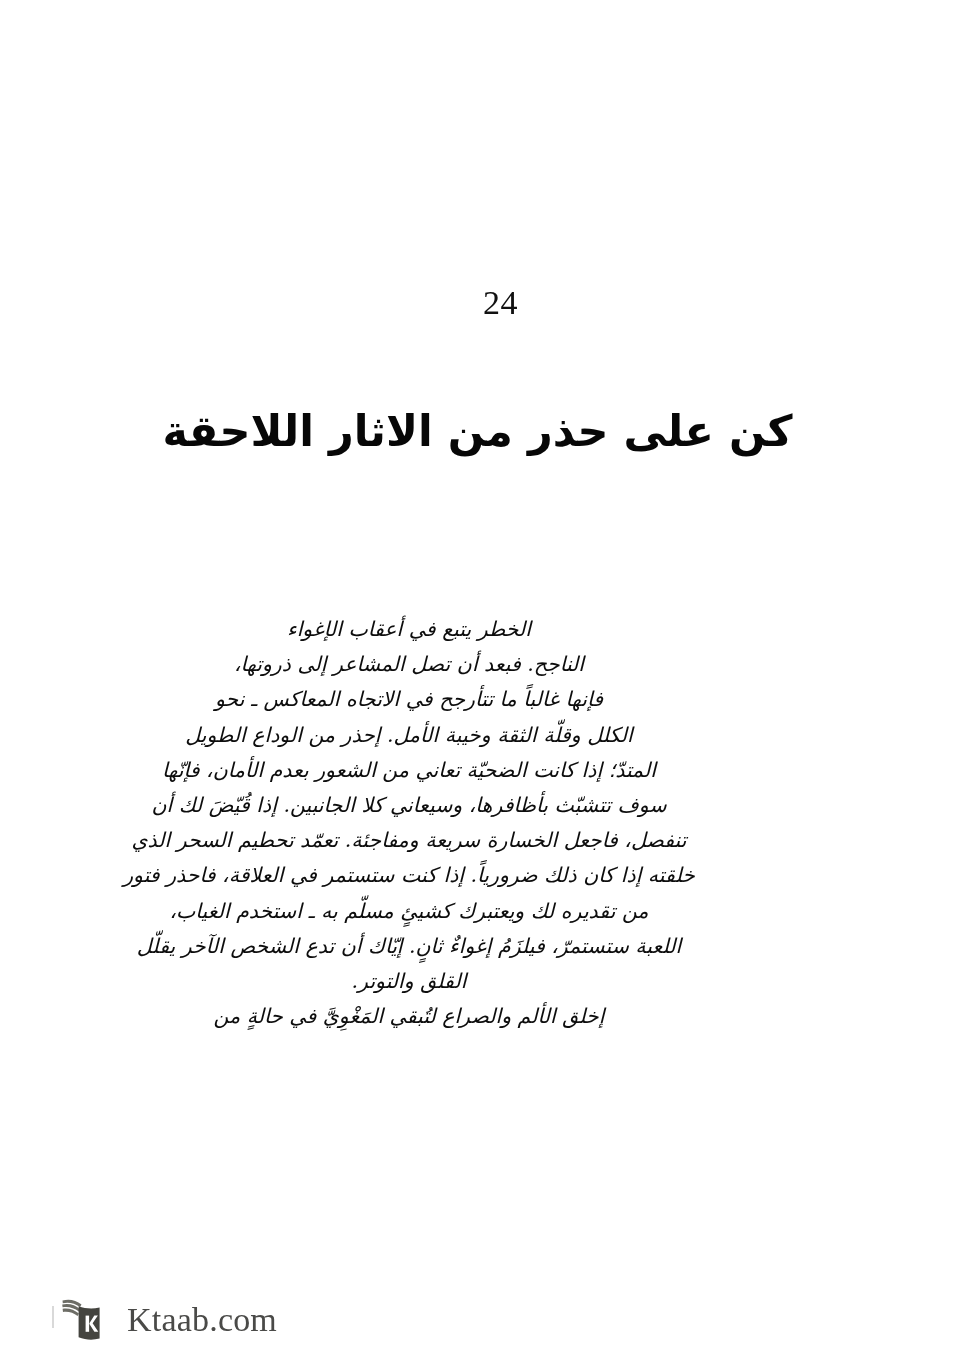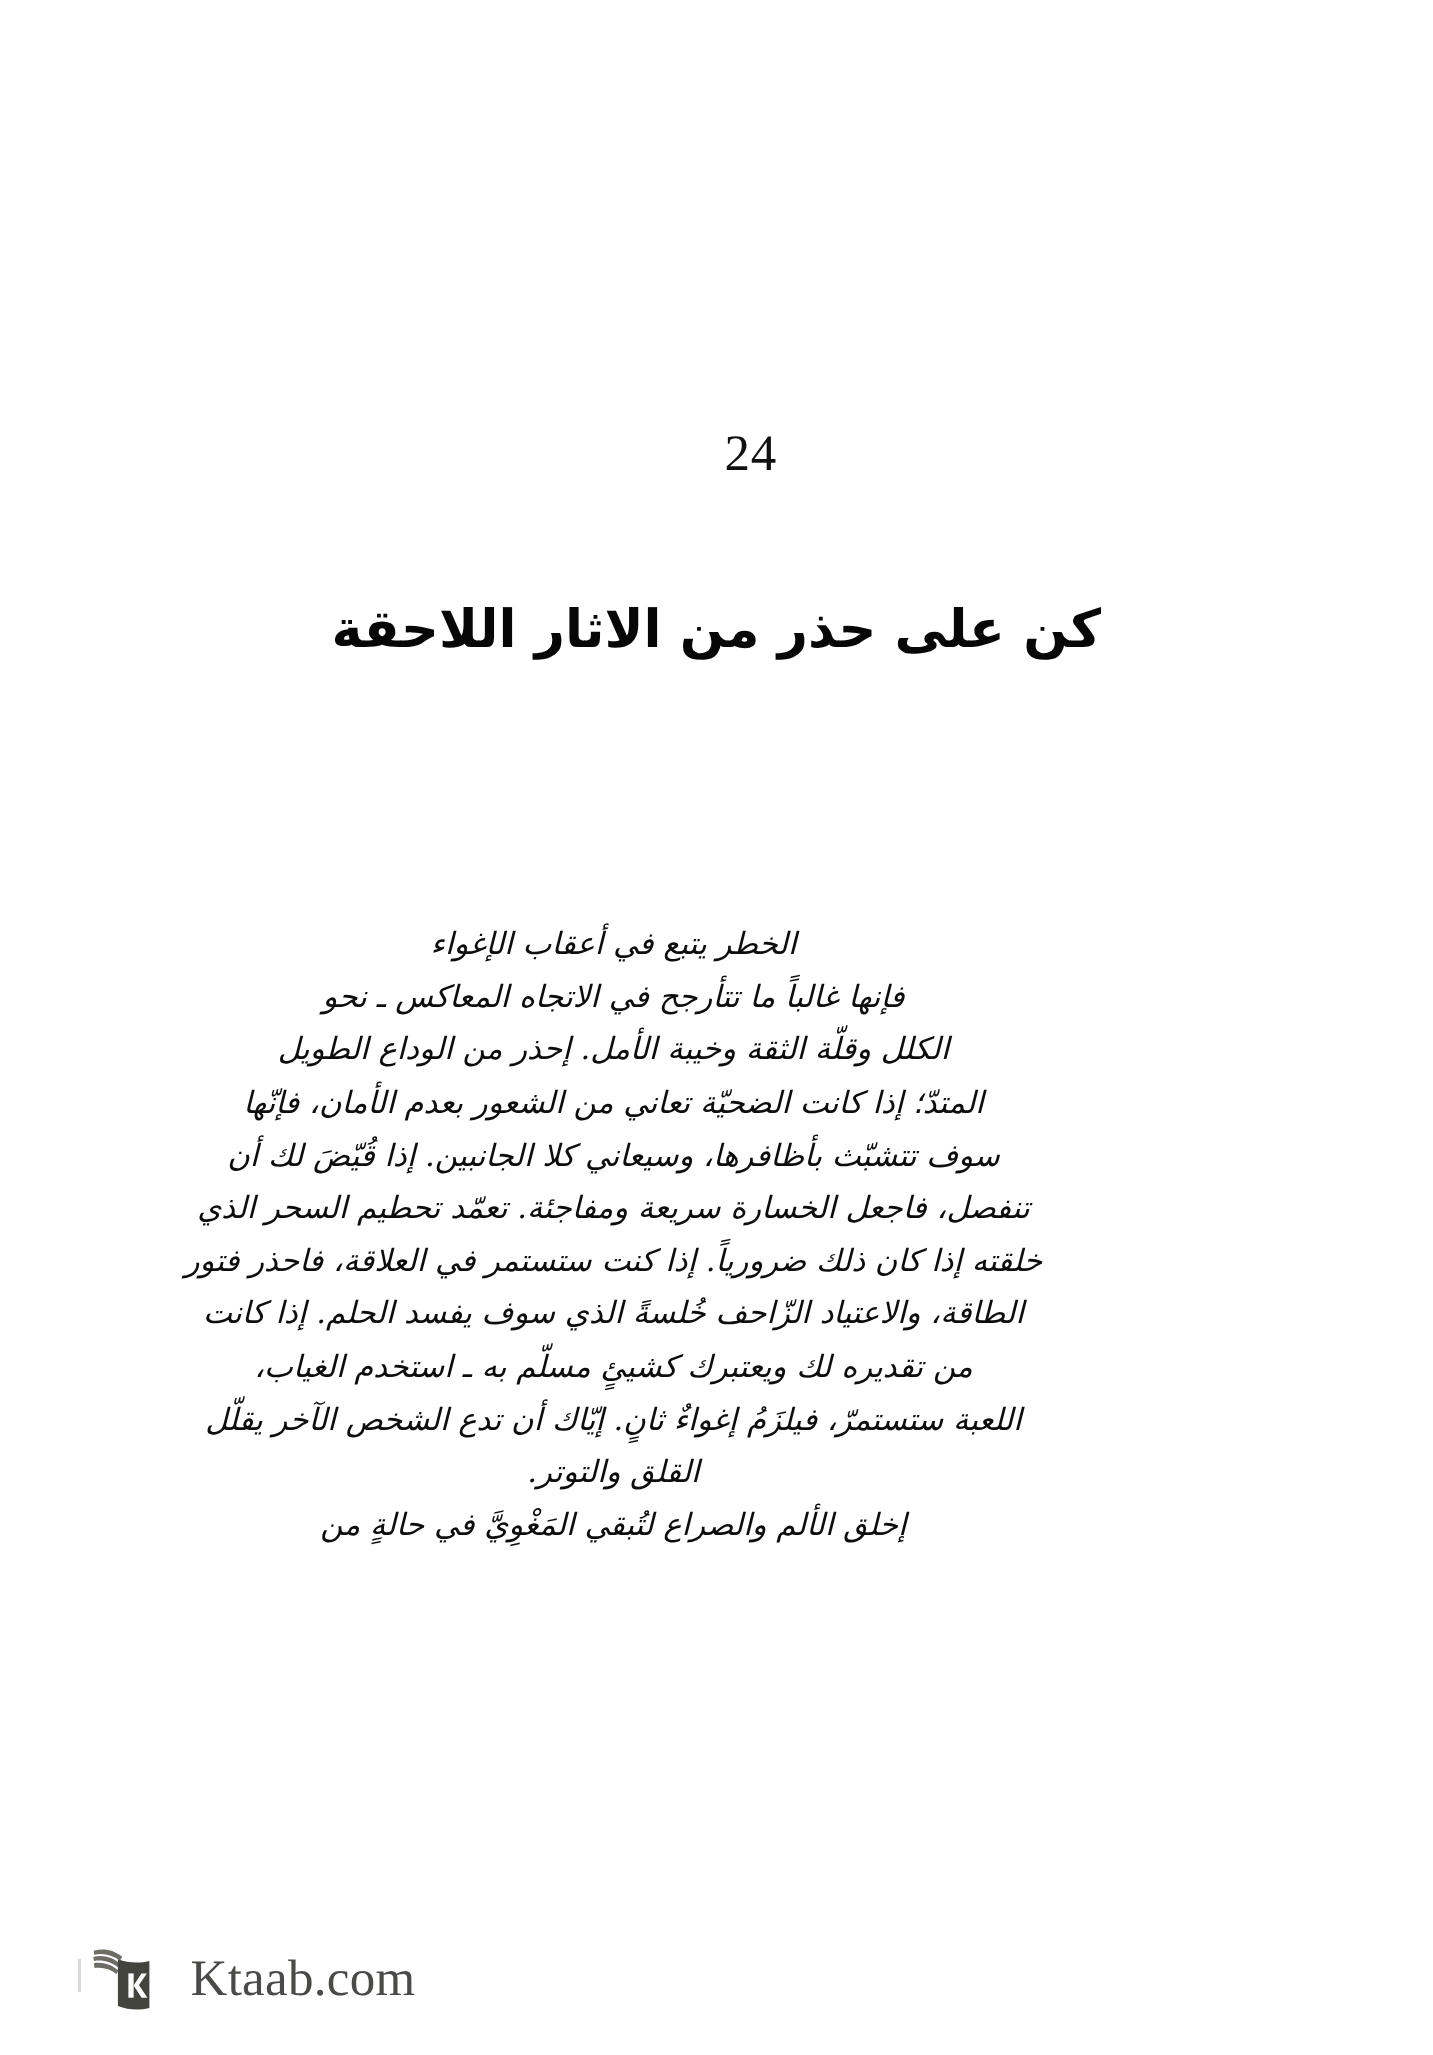--- a/index.html
+++ b/index.html
@@ -42,21 +42,21 @@
   
   .chapter-title {
     position: absolute;
     top: 376px;
     left: 0;
     width: 955px;
     text-align: center;
     direction: rtl;
     font-family: "DejaVu Sans", "Liberation Sans", sans-serif;
     font-weight: 700;
-    font-size: 35px;
+    font-size: 43px;
     line-height: 1.25;
     color: #070707;
     letter-spacing: 0px;
   }
 
   
   .body-block {
     position: absolute;
     top: 612px;
     left: 0;
@@ -115,27 +115,27 @@
 <body>
 
 <div class="page">
 
   <div class="chapter-number">24</div>
 
   <h1 class="chapter-title">كن على حذر من الاثار اللاحقة</h1>
 
   <div class="body-block">
     <span class="body-line">الخطر يتبع في أعقاب الإغواء</span>
+    <span class="body-line">الناجح. فبعد أن تصل المشاعر إلى ذروتها،</span>
     <span class="body-line">فإنها غالباً ما تتأرجح في الاتجاه المعاكس ـ نحو</span>
     <span class="body-line">الكلل وقلّة الثقة وخيبة الأمل. إحذر من الوداع الطويل</span>
     <span class="body-line">المتدّ؛ إذا كانت الضحيّة تعاني من الشعور بعدم الأمان، فإنّها</span>
     <span class="body-line">سوف تتشبّث بأظافرها، وسيعاني كلا الجانبين. إذا قُيّضَ لك أن</span>
     <span class="body-line">تنفصل، فاجعل الخسارة سريعة ومفاجئة. تعمّد تحطيم السحر الذي</span>
     <span class="body-line">خلقته إذا كان ذلك ضرورياً. إذا كنت ستستمر في العلاقة، فاحذر فتور</span>
-    <span class="body-line">الطاقة، والاعتياد الزّاحف خُلسةً الذي سوف يفسد الحلم. إذا كانت</span>
     <span class="body-line">من تقديره لك ويعتبرك كشيئٍ مسلّم به ـ استخدم الغياب،</span>
     <span class="body-line">اللعبة ستستمرّ، فيلزَمُ إغواءٌ ثانٍ. إيّاك أن تدع الشخص الآخر يقلّل</span>
     <span class="body-line">القلق والتوتر.</span>
     <span class="body-line">إخلق الألم والصراع لتُبقي المَغْوِيَّ في حالةٍ من</span>
   </div>
 
   <div class="footer">
     <div class="spine-tick"></div>
 
     <div class="book-logo">

